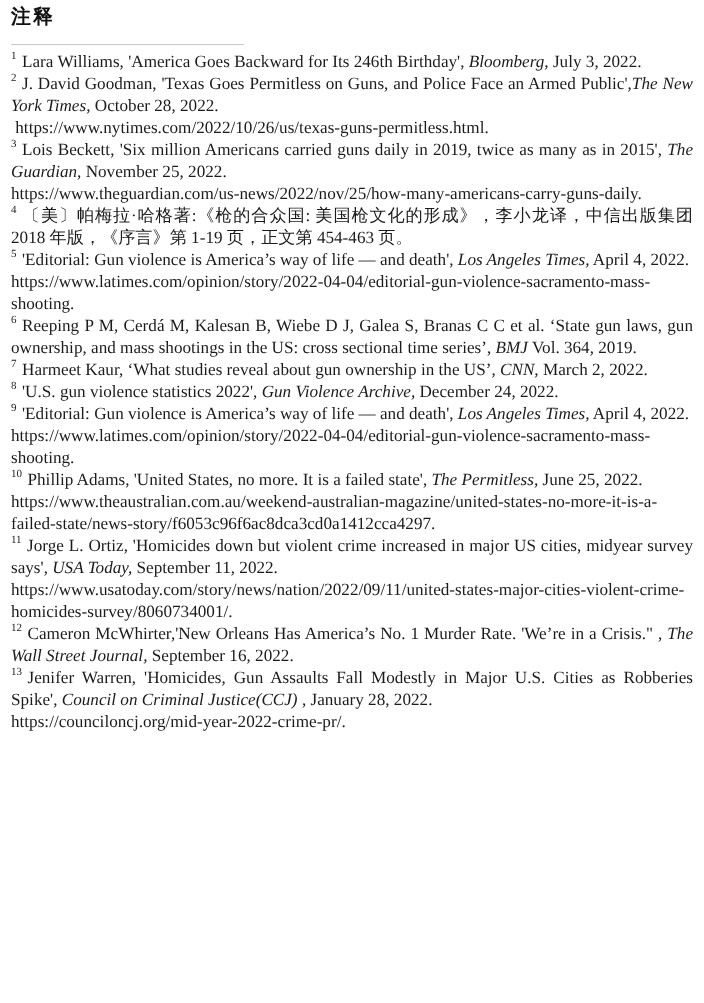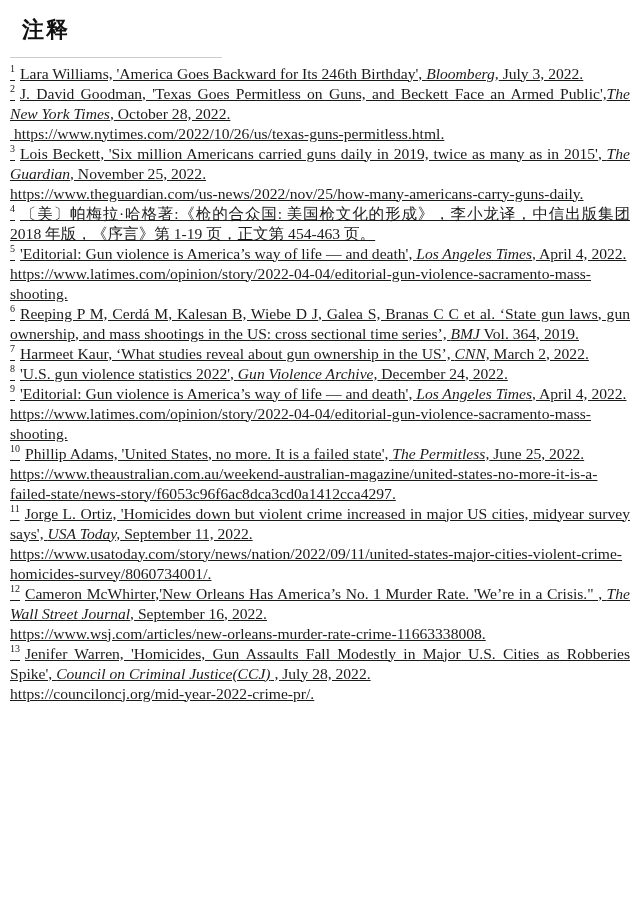--- a/index.html
+++ b/index.html
@@ -10,67 +10,66 @@
     overflow: hidden;
   }
   .page {
     box-sizing: border-box;
     width: 640px;
     height: 912px;
     padding: 4px 10px 0 10px;
     color: #1b1b1b;
   }
   .title {
-    margin: 12px;
+    margin: 0;
     font-family: "Liberation Sans", sans-serif;
     font-weight: 700;
-    font-size: 22px;
+    font-size: 18px;
     line-height: 1.25;
     letter-spacing: 2px;
     color: #111111;
   }
   .divider {
     border: none;
     border-top: 1px solid #cccccc;
     width: 212px;
     margin: 13px 0 6px 0;
   }
   .notes {
     font-family: "Liberation Serif", "DejaVu Serif", serif;
     font-size: 15.6px;
     line-height: 20px;
     text-align: justify;
   }
   .note {
     margin: 0;
     overflow-wrap: anywhere;
-    text-decoration: underline;
   }
   .note-num {
     font-size: 10px;
     line-height: 0;
     margin-right: 5px;
     vertical-align: super;
   }
   .note em { font-style: italic; }
 </style>
 </head>
 <body>
 
 <div class="page">
   <h1 class="title">注释</h1>
   <hr class="divider">
   <div class="notes">
       <p class="note"><sup class="note-num">1</sup><span>Lara Williams, 'America Goes Backward for Its 246th Birthday', </span><em>Bloomberg,</em><span> July 3, 2022.</span><br></p>
-      <p class="note"><sup class="note-num">2</sup><span>J. David Goodman, 'Texas Goes Permitless on Guns, and Beckett Face an Armed Public',</span><em>The New York Times,</em><span> October 28, 2022.</span><br><span>&nbsp;https://www.nytimes.com/2022/10/26/us/texas-guns-permitless.html.</span></p>
+      <p class="note"><sup class="note-num">2</sup><span>J. David Goodman, 'Texas Goes Permitless on Guns, and Police Face an Armed Public',</span><em>The New York Times,</em><span> October 28, 2022.</span><br><span>&nbsp;https://www.nytimes.com/2022/10/26/us/texas-guns-permitless.html.</span></p>
       <p class="note"><sup class="note-num">3</sup><span>Lois Beckett, 'Six million Americans carried guns daily in 2019, twice as many as in 2015', </span><em>The Guardian,</em><span> November 25, 2022.</span><br><span>https://www.theguardian.com/us-news/2022/nov/25/how-many-americans-carry-guns-daily.</span></p>
       <p class="note"><sup class="note-num">4</sup><span>〔美〕帕梅拉·哈格著:《枪的合众国: 美国枪文化的形成》，李小龙译，中信出版集团 2018 年版，《序言》第 1-19 页，正文第 454-463 页。</span></p>
       <p class="note"><sup class="note-num">5</sup><span>'Editorial: Gun violence is America’s way of life — and death', </span><em>Los Angeles Times,</em><span> April 4, 2022.</span><br><span>https://www.latimes.com/opinion/story/2022-04-04/editorial-gun-violence-sacramento-mass-shooting.</span></p>
       <p class="note"><sup class="note-num">6</sup><span>Reeping P M, Cerdá M, Kalesan B, Wiebe D J, Galea S, Branas C C et al. ‘State gun laws, gun ownership, and mass shootings in the US: cross sectional time series’, </span><em>BMJ</em><span> Vol. 364, 2019.</span></p>
       <p class="note"><sup class="note-num">7</sup><span>Harmeet Kaur, ‘What studies reveal about gun ownership in the US’, </span><em>CNN,</em><span> March 2, 2022.</span><br></p>
       <p class="note"><sup class="note-num">8</sup><span>'U.S. gun violence statistics 2022', </span><em>Gun Violence Archive,</em><span> December 24, 2022.</span><br></p>
       <p class="note"><sup class="note-num">9</sup><span>'Editorial: Gun violence is America’s way of life — and death', </span><em>Los Angeles Times,</em><span> April 4, 2022.</span><br><span>https://www.latimes.com/opinion/story/2022-04-04/editorial-gun-violence-sacramento-mass-shooting.</span></p>
       <p class="note"><sup class="note-num">10</sup><span>Phillip Adams, 'United States, no more. It is a failed state', </span><em>The Permitless,</em><span> June 25, 2022.</span><br><span>https://www.theaustralian.com.au/weekend-australian-magazine/united-states-no-more-it-is-a-failed-state/news-story/f6053c96f6ac8dca3cd0a1412cca4297.</span></p>
       <p class="note"><sup class="note-num">11</sup><span>Jorge L. Ortiz, 'Homicides down but violent crime increased in major US cities, midyear survey says', </span><em>USA Today,</em><span> September 11, 2022.</span><br><span>https://www.usatoday.com/story/news/nation/2022/09/11/united-states-major-cities-violent-crime-homicides-survey/8060734001/.</span></p>
-      <p class="note"><sup class="note-num">12</sup><span>Cameron McWhirter,'New Orleans Has America’s No. 1 Murder Rate. 'We’re in a Crisis." , </span><em>The Wall Street Journal,</em><span> September 16, 2022.</span><br><span>https://www.wsj.com/articles/new-orleans-murder-rate-crime-11663338008.</span></p>
-      <p class="note"><sup class="note-num">13</sup><span>Jenifer Warren, 'Homicides, Gun Assaults Fall Modestly in Major U.S. Cities as Robberies Spike', </span><em>Council on Criminal Justice(CCJ)</em><span> , July 28, 2022.</span><br><span>https://counciloncj.org/mid-year-2022-crime-pr/.</span></p>
+      <p class="note"><sup class="note-num">12</sup><span>Cameron McWhirter,'New Orleans Has America’s No. 1 Murder Rate. 'We’re in a Crisis." , </span><em>The Wall Street Journal,</em><span> September 16, 2022.</span><br></p>
+      <p class="note"><sup class="note-num">13</sup><span>Jenifer Warren, 'Homicides, Gun Assaults Fall Modestly in Major U.S. Cities as Robberies Spike', </span><em>Council on Criminal Justice(CCJ)</em><span> , January 28, 2022.</span><br><span>https://counciloncj.org/mid-year-2022-crime-pr/.</span></p>
     </div>
 </div>
 
 </body></html>

